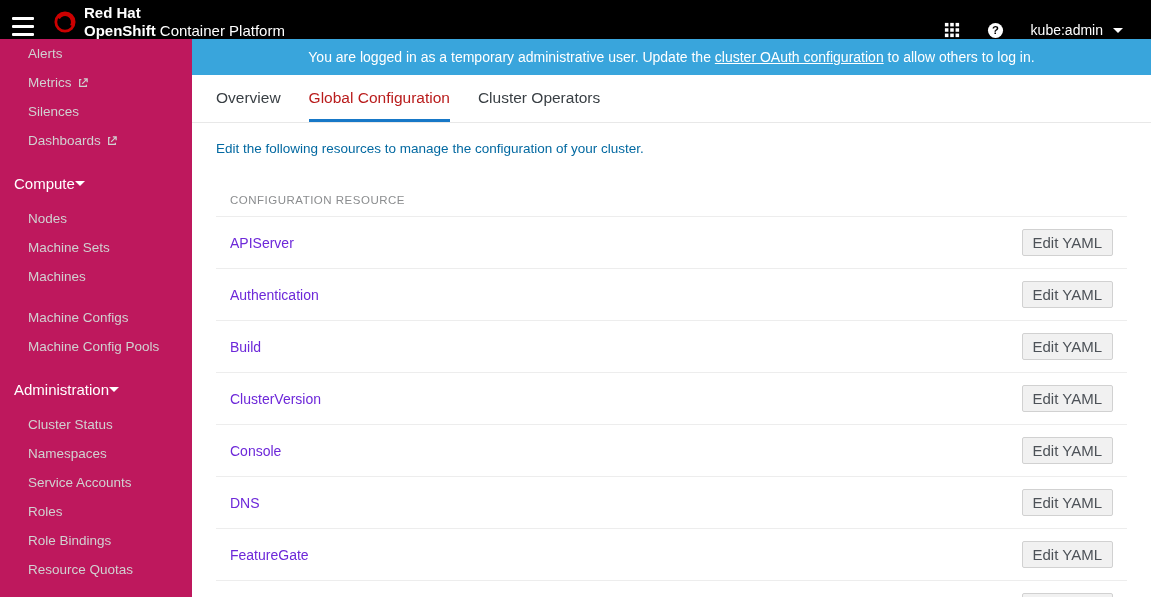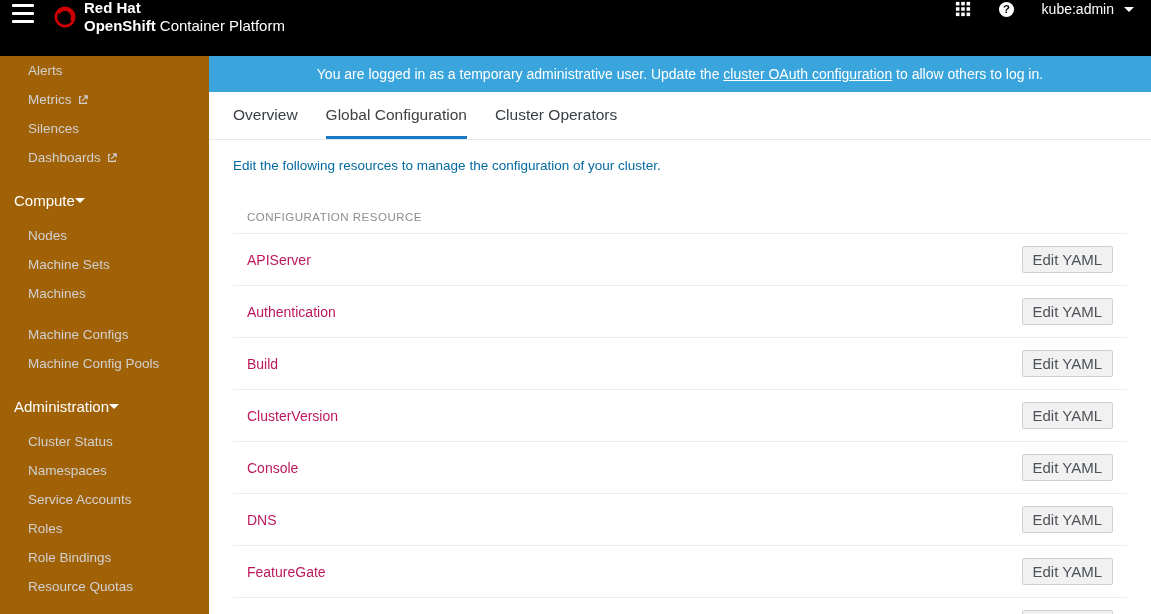--- a/index.html
+++ b/index.html
@@ -1,53 +1,53 @@
 <!DOCTYPE html>
 <html><head>
 <meta charset="utf-8">
 <style>
   * { box-sizing: border-box; margin: 0; padding: 0; }
   body { font-family: "Helvetica Neue", Arial, sans-serif; font-size: 14px; color: #393f44; background: #fff; width: 1151px; height: 614px; overflow: hidden; }
   
-  .topbar { height: 56px; background: #000; display: flex; align-items: flex-start; color: #fff; padding: 0 17px 0 10px; }
+  .topbar { height: 39px; background: #000; display: flex; align-items: flex-end; color: #fff; padding: 0 28px 0 10px; }
   .hamburger { width: 26px; height: 26px; display: flex; flex-direction: column; justify-content: center; gap: 5px; margin-right: 18px; cursor: pointer; padding: 0 2px;}
   .hamburger span { display: block; height: 3px; background: #fff; border-radius: 1px; }
   .brand { display: flex; align-items: center; gap: 8px; }
   .brand-icon { width: 22px; height: 22px; }
   .brand-text { display: flex; flex-direction: column; line-height: 1.1; }
   .brand-top { font-weight: 700; font-size: 15px; }
   .brand-bottom { font-size: 15px; margin-top: 1px;}
   .brand-bottom .bold { font-weight: 700; }
   .topbar-spacer { flex: 1; }
   .topbar-right { display: flex; align-items: center; gap: 26px; }
   .apps-icon, .help-icon { width: 18px; height: 18px; fill: #fff; cursor: pointer; display:flex; align-items:center; justify-content:center;}
   .user { display: flex; align-items: center; gap: 10px; cursor: pointer; font-size: 14px;}
   .caret-down { width: 0; height: 0; border-left: 5px solid transparent; border-right: 5px solid transparent; border-top: 5px solid #fff; }
 
   .layout { display: flex; height: calc(614px - 56px); }
-  .sidebar { width: 209px; background: #a16207; color: #d1d1d1; overflow-y: hidden; }
+  .sidebar { width: 192px; background: #be185d; color: #d1d1d1; overflow-y: hidden; }
   .nav-item { padding: 7px 14px 7px 28px; font-size: 13.5px; cursor: pointer; display: flex; align-items: center; gap: 6px; color: #d1d1d1; }
   .nav-section { padding: 12px 14px 12px 14px; font-size: 15px; color: #fff; display: flex; align-items: center; justify-content: flex-start; cursor: pointer; }
   .nav-chevron { width: 0; height: 0; border-left: 5px solid transparent; border-right: 5px solid transparent; border-top: 5px solid #fff; }
   .nav-item.active { background: #393f44; color: #fff; border-left: 3px solid #39a5dc; padding-left: 25px; font-weight: 500;}
   .external-icon { width: 10px; height: 10px; }
   .nav-divider { height: 12px; }
 
   .main { flex: 1; display: flex; flex-direction: column; overflow: hidden; background: #fff;}
   .banner { background: #39a5dc; color: #fff; text-align: center; padding: 10px 0; font-size: 14px; }
   .banner a { color: #fff; text-decoration: underline; }
   .tabs { display: flex; gap: 28px; padding: 0 24px; border-bottom: 1px solid #e8e8e8; background: #fff; }
   .tab { padding: 14px 0 12px 0; font-size: 15.5px; color: #393f44; cursor: pointer; border-bottom: 3px solid transparent; }
-  .tab.active { color: #404040; border-bottom-color: #1778c7; }
+  .tab.active { color: #b91c1c; border-bottom-color: #1778c7; }
   .content { padding: 18px 24px; overflow-y: auto; flex: 1; }
   .desc { font-size: 13.5px; color: #0369a1; margin-bottom: 38px; }
   .col-header { font-size: 11.5px; letter-spacing: 0.5px; color: #8b8d8f; padding: 0 14px 10px 14px; font-weight: 500;}
   .res-list { }
   .res-row { display: flex; align-items: center; justify-content: space-between; border-top: 1px solid #ededed; padding: 12px 14px; }
-  .res-name { color: #be185d; font-size: 14px; cursor: pointer; }
+  .res-name { color: #6d28d9; font-size: 14px; cursor: pointer; }
   .res-btn { font-size: 15px; padding: 4px 10px; background: #f1f1f1; border: 1px solid #d1d1d1; border-radius: 2px; cursor: pointer; color:#4d5258;}
 </style>
 </head>
 <body>
 
 <div class="topbar">
   <div class="hamburger">
     <span></span>
       <span></span>
       <span></span>

